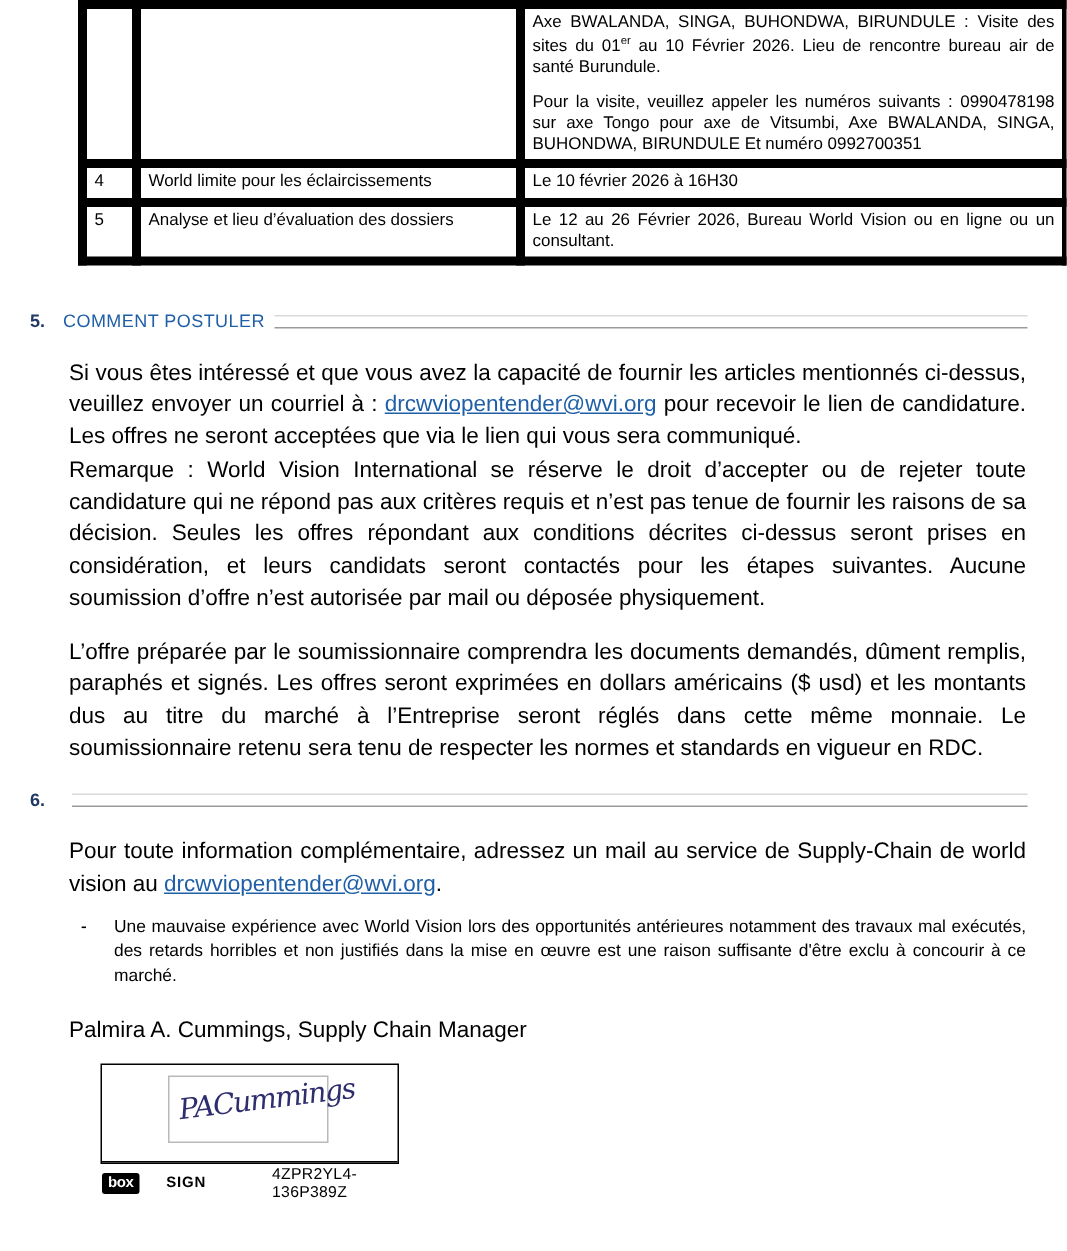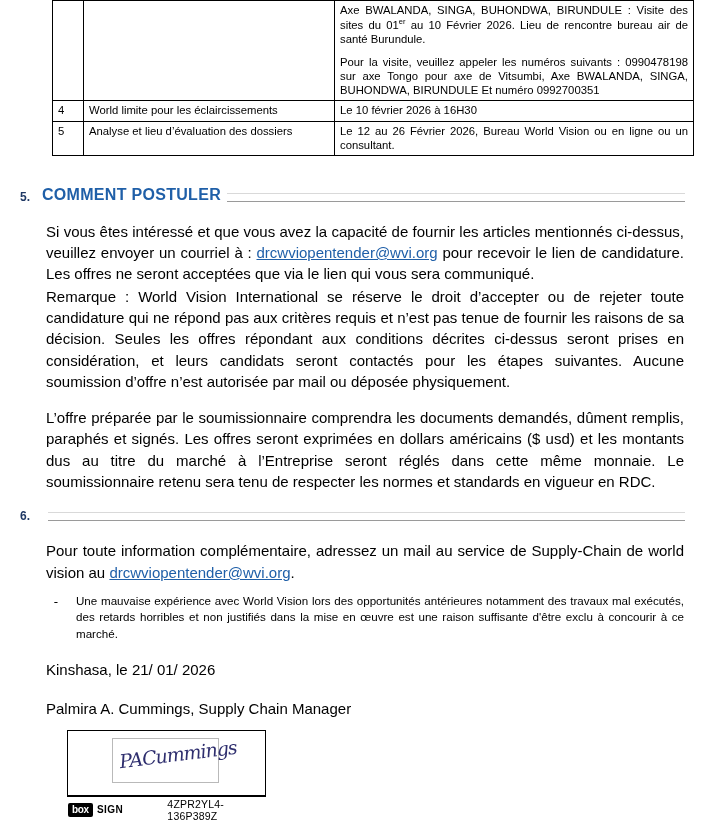--- a/index.html
+++ b/index.html
@@ -25,21 +25,21 @@
 
   
   table.info-table {
     border-collapse: collapse;
     margin-left: 52px;
     margin-top: 0;
     width: 641px;
     table-layout: fixed;
   }
   table.info-table td {
-    border: 1px solid #000000;
+    border: 6px solid #000000;
     vertical-align: top;
     padding: 2px 5px 3px 5px;
     font-size: 11.3px;
     line-height: 1.25;
   }
   td.col-num { width: 20px; text-align: left; }
   td.col-desc { width: 240px; }
   td.col-detail { width: 348px; text-align: justify; }
   .cell-para { margin: 0 0 0 0; }
   .cell-para + .cell-para { margin-top: 9px; }
@@ -56,22 +56,22 @@
   }
   .section-num {
     color: #1F3864;
     font-weight: bold;
     font-size: 12px;
     width: 22px;
     flex: 0 0 22px;
   }
   .section-title {
     color: #1F5FA8;
-    font-weight: bold;
-    font-size: 16px;
+    font-weight: normal;
+    font-size: 12px;
     letter-spacing: 0.3px;
     white-space: nowrap;
   }
   .section-rule {
     flex: 1 1 auto;
     border-bottom: 1px solid #9a9a9a;
     border-top: 1px solid #d9d9d9;
     height: 7px;
     margin-left: 6px;
     margin-bottom: 2px;
@@ -174,21 +174,21 @@
     padding: 1px 4px 2px 4px;
     border-radius: 2px;
     font-size: 10px;
     font-weight: bold;
     letter-spacing: -0.3px;
   }
   .box-sign-text {
     font-size: 10px;
     font-weight: bold;
     letter-spacing: 0.5px;
-    margin-left: 4px;
+    margin-left: 18px;
   }
   .doc-code {
     font-size: 10.5px;
     letter-spacing: 0.2px;
     margin-left: 20px;
   }
   .sign-sep {
     position: absolute;
     left: 0;
     bottom: 0;
@@ -252,23 +252,20 @@
   </div>
 
 
   <div class="list-block">
     <ul class="dashlist">
       <li><span class="dash">-</span></li>
       <li><span class="dash">-</span><span>Une mauvaise expérience avec World Vision lors des opportunités antérieures notamment des travaux mal exécutés, des retards horribles et non justifiés dans la mise en œuvre est une raison suffisante d'être exclu à concourir à ce marché.</span></li>
     </ul>
   </div>
 
-  <div class="body-block gap-17">
-    <p class="body">Kinshasa, le 21/ 01/ 2026</p>
-  </div>
 
   <div class="body-block gap-17">
     <p class="body">Palmira A. Cummings, Supply Chain Manager</p>
   </div>
 
   <div class="sign-wrap">
     <div class="sign-inner">
       <span class="sign-script">PACummings</span>
     </div>
     <div class="sign-sep"></div>

